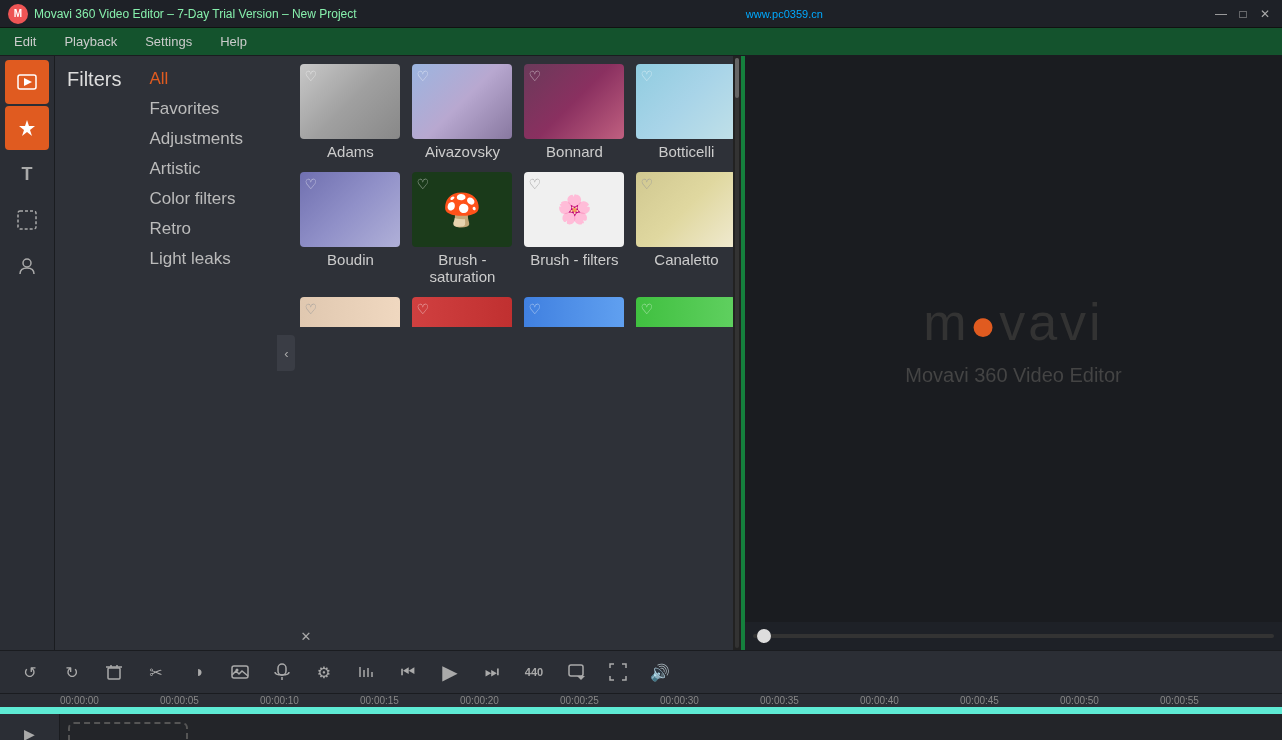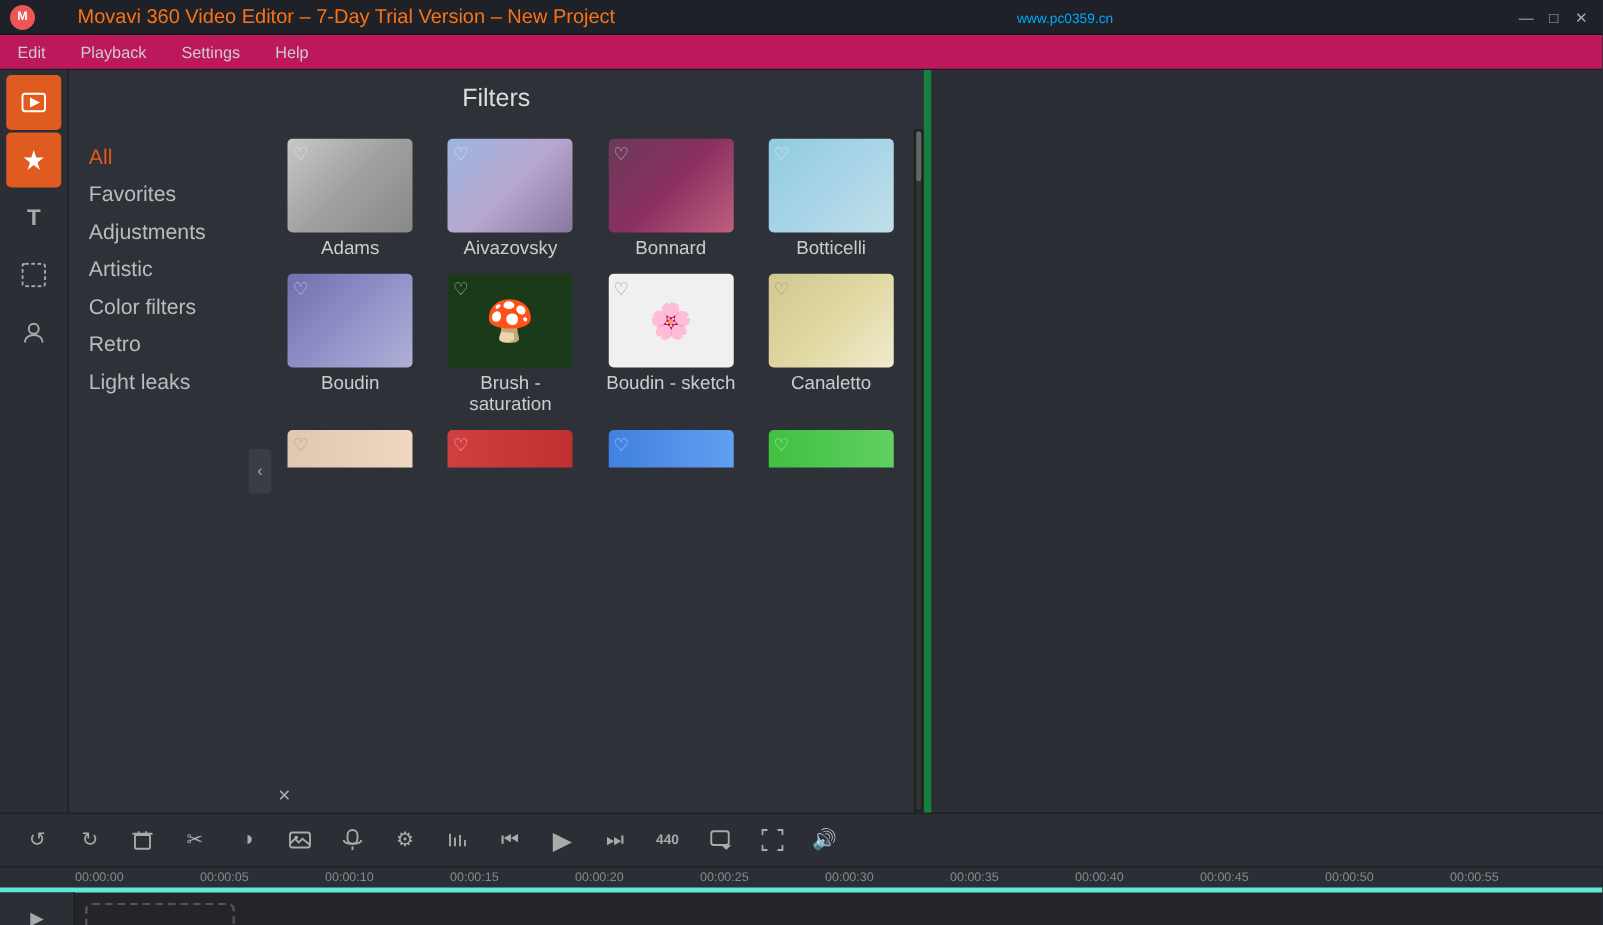--- a/index.html
+++ b/index.html
@@ -5,49 +5,49 @@
     * { margin: 0; padding: 0; box-sizing: border-box; }
     body { width: 1282px; height: 740px; background: #2b2e35; font-family: 'Segoe UI', Arial, sans-serif; color: #ccc; overflow: hidden; font-size: 13px; }
 
     
     #titlebar {
       height: 28px; background: #1e2127; display: flex; align-items: center; justify-content: space-between;
       padding: 0 8px; border-bottom: 1px solid #111;
     }
     #titlebar-left { display: flex; align-items: center; gap: 6px; }
     #titlebar-logo { width: 20px; height: 20px; background: #e55; border-radius: 50%; display: flex; align-items: center; justify-content: center; font-size: 10px; color: white; font-weight: bold; }
-    #titlebar-title { font-size: 16px; color: #f97316; margin-left: 28px; }
+    #titlebar-title { font-size: 12px; color: #86efac; }
     #titlebar-controls { display: flex; gap: 4px; }
     .title-btn { width: 18px; height: 18px; display: flex; align-items: center; justify-content: center; cursor: pointer; color: #aaa; font-size: 12px; }
 
     
     #menubar {
-      height: 28px; background: #be185d; display: flex; align-items: center; padding: 0 8px; gap: 16px;
+      height: 28px; background: #14532d; display: flex; align-items: center; padding: 0 8px; gap: 16px;
       border-bottom: 1px solid #1a1c20;
     }
     .menu-item { font-size: 13px; color: #ccc; cursor: pointer; padding: 2px 6px; }
 
     
     #main-layout { display: flex; height: calc(740px - 56px - 60px - 30px); }
 
     
     #left-toolbar {
       width: 55px; background: #2b2e35; display: flex; flex-direction: column; align-items: center;
       padding-top: 4px; gap: 2px; border-right: 1px solid #1a1c20;
     }
     .toolbar-btn {
       width: 44px; height: 44px; display: flex; align-items: center; justify-content: center;
       cursor: pointer; border-radius: 4px; color: #aaa; font-size: 18px;
     }
     .toolbar-btn.active { background: #e05b20; color: white; }
 
     
     #filters-panel {
-      width: 690px; background: #2e3138; border-right: 6px solid #15803d;
-      display: flex; flex-direction: column;
+      width: 690px; background: #2e3138; border-right: 4px solid #15803d;
+      display: flex; flex-direction: row;
     }
     #filters-title { text-align: center; padding: 12px; font-size: 20px; color: #ddd; font-weight: 300; }
     #filters-content { display: flex; flex: 1; overflow: hidden; }
 
     
     #filters-sidebar {
       width: 155px; padding: 8px 0; flex-shrink: 0;
     }
     .filter-cat {
       padding: 5px 16px; cursor: pointer; color: #bbb; font-size: 17px;
@@ -137,21 +137,21 @@
       width: 36px; height: 36px; display: flex; align-items: center; justify-content: center;
       cursor: pointer; color: #aaa; font-size: 16px; border-radius: 4px;
     }
     .playback-btn.play { font-size: 20px; }
 
     
     #timeline-area { height: calc(740px - 56px - 44px - 28px - 30px); background: #232529; }
     #timeline-ruler {
       height: 20px; background: #2b2e35; display: flex; align-items: center;
       padding-left: 60px; font-size: 10px; color: #888; overflow: hidden;
-      border-bottom: 4px solid #5eead4;
+      border-bottom: 7px solid #5eead4;
     }
     .ruler-mark { flex-shrink: 0; width: 100px; text-align: left; }
     #timeline-tracks {
       height: calc(100% - 20px); display: flex;
     }
     #track-controls {
       width: 60px; background: #2b2e35; border-right: 1px solid #1a1c20;
       display: flex; flex-direction: column; align-items: center; padding: 8px 4px; gap: 8px;
     }
     .track-ctrl-btn { width: 24px; height: 24px; display: flex; align-items: center; justify-content: center; cursor: pointer; color: #aaa; font-size: 14px; }
@@ -285,21 +285,21 @@
                 <span class="filter-heart">♡</span>
                 <span style="font-size:32px;">🍄</span>
               </div>
               <div class="filter-name">Brush - saturation</div>
             </div>
             <div class="filter-item">
               <div class="filter-thumb thumb-brush-sketch" style="display:flex; align-items:center; justify-content:center;">
                 <span class="filter-heart" style="color:#999;">♡</span>
                 <span style="font-size:28px; color:#666;">🌸</span>
               </div>
-              <div class="filter-name">Boudin - sketch</div>
+              <div class="filter-name">Brush - filters</div>
             </div>
             <div class="filter-item">
               <div class="filter-thumb thumb-canaletto">
                 <span class="filter-heart" style="color:#999;">♡</span>
               </div>
               <div class="filter-name">Canaletto</div>
             </div>
 
             <div class="filter-item">
               <div class="filter-thumb thumb-row3a" style="height:30px; border-radius:4px 4px 0 0;">
@@ -330,20 +330,35 @@
       </div>
 
       <div id="filters-scrollbar">
         <div id="filters-scrollbar-track">
           <div id="filters-scrollbar-thumb"></div>
         </div>
       </div>
     </div>
   </div>
 
+  <div id="preview-panel">
+    <div id="preview-area">
+      <div id="preview-logo-area">
+        <div id="movavi-logo-text" style="font-size:52px; color:#333; font-weight:300; letter-spacing:3px;">
+          m<span style="color:#e05b20; font-size:44px;">●</span>vavi
+        </div>
+        <div id="movavi-subtitle" style="font-size:20px; color:#444; margin-top:12px;">Movavi 360 Video Editor</div>
+      </div>
+    </div>
+    <div id="preview-seeker">
+      <div id="seeker-track">
+        <div id="seeker-thumb"></div>
+      </div>
+    </div>
+  </div>
 
 </div>
 
 <div id="bottom-toolbar">
   <div class="tool-btn">↺</div>
   <div class="tool-btn">↻</div>
   <div class="tool-btn">
     <svg width="18" height="18" viewBox="0 0 18 18">
         <rect x="3" y="5" width="12" height="11" rx="1" fill="none" stroke="#aaa" stroke-width="1.5"></rect>
         <line x1="1" y1="4" x2="17" y2="4" stroke="#aaa" stroke-width="1.5"></line>

